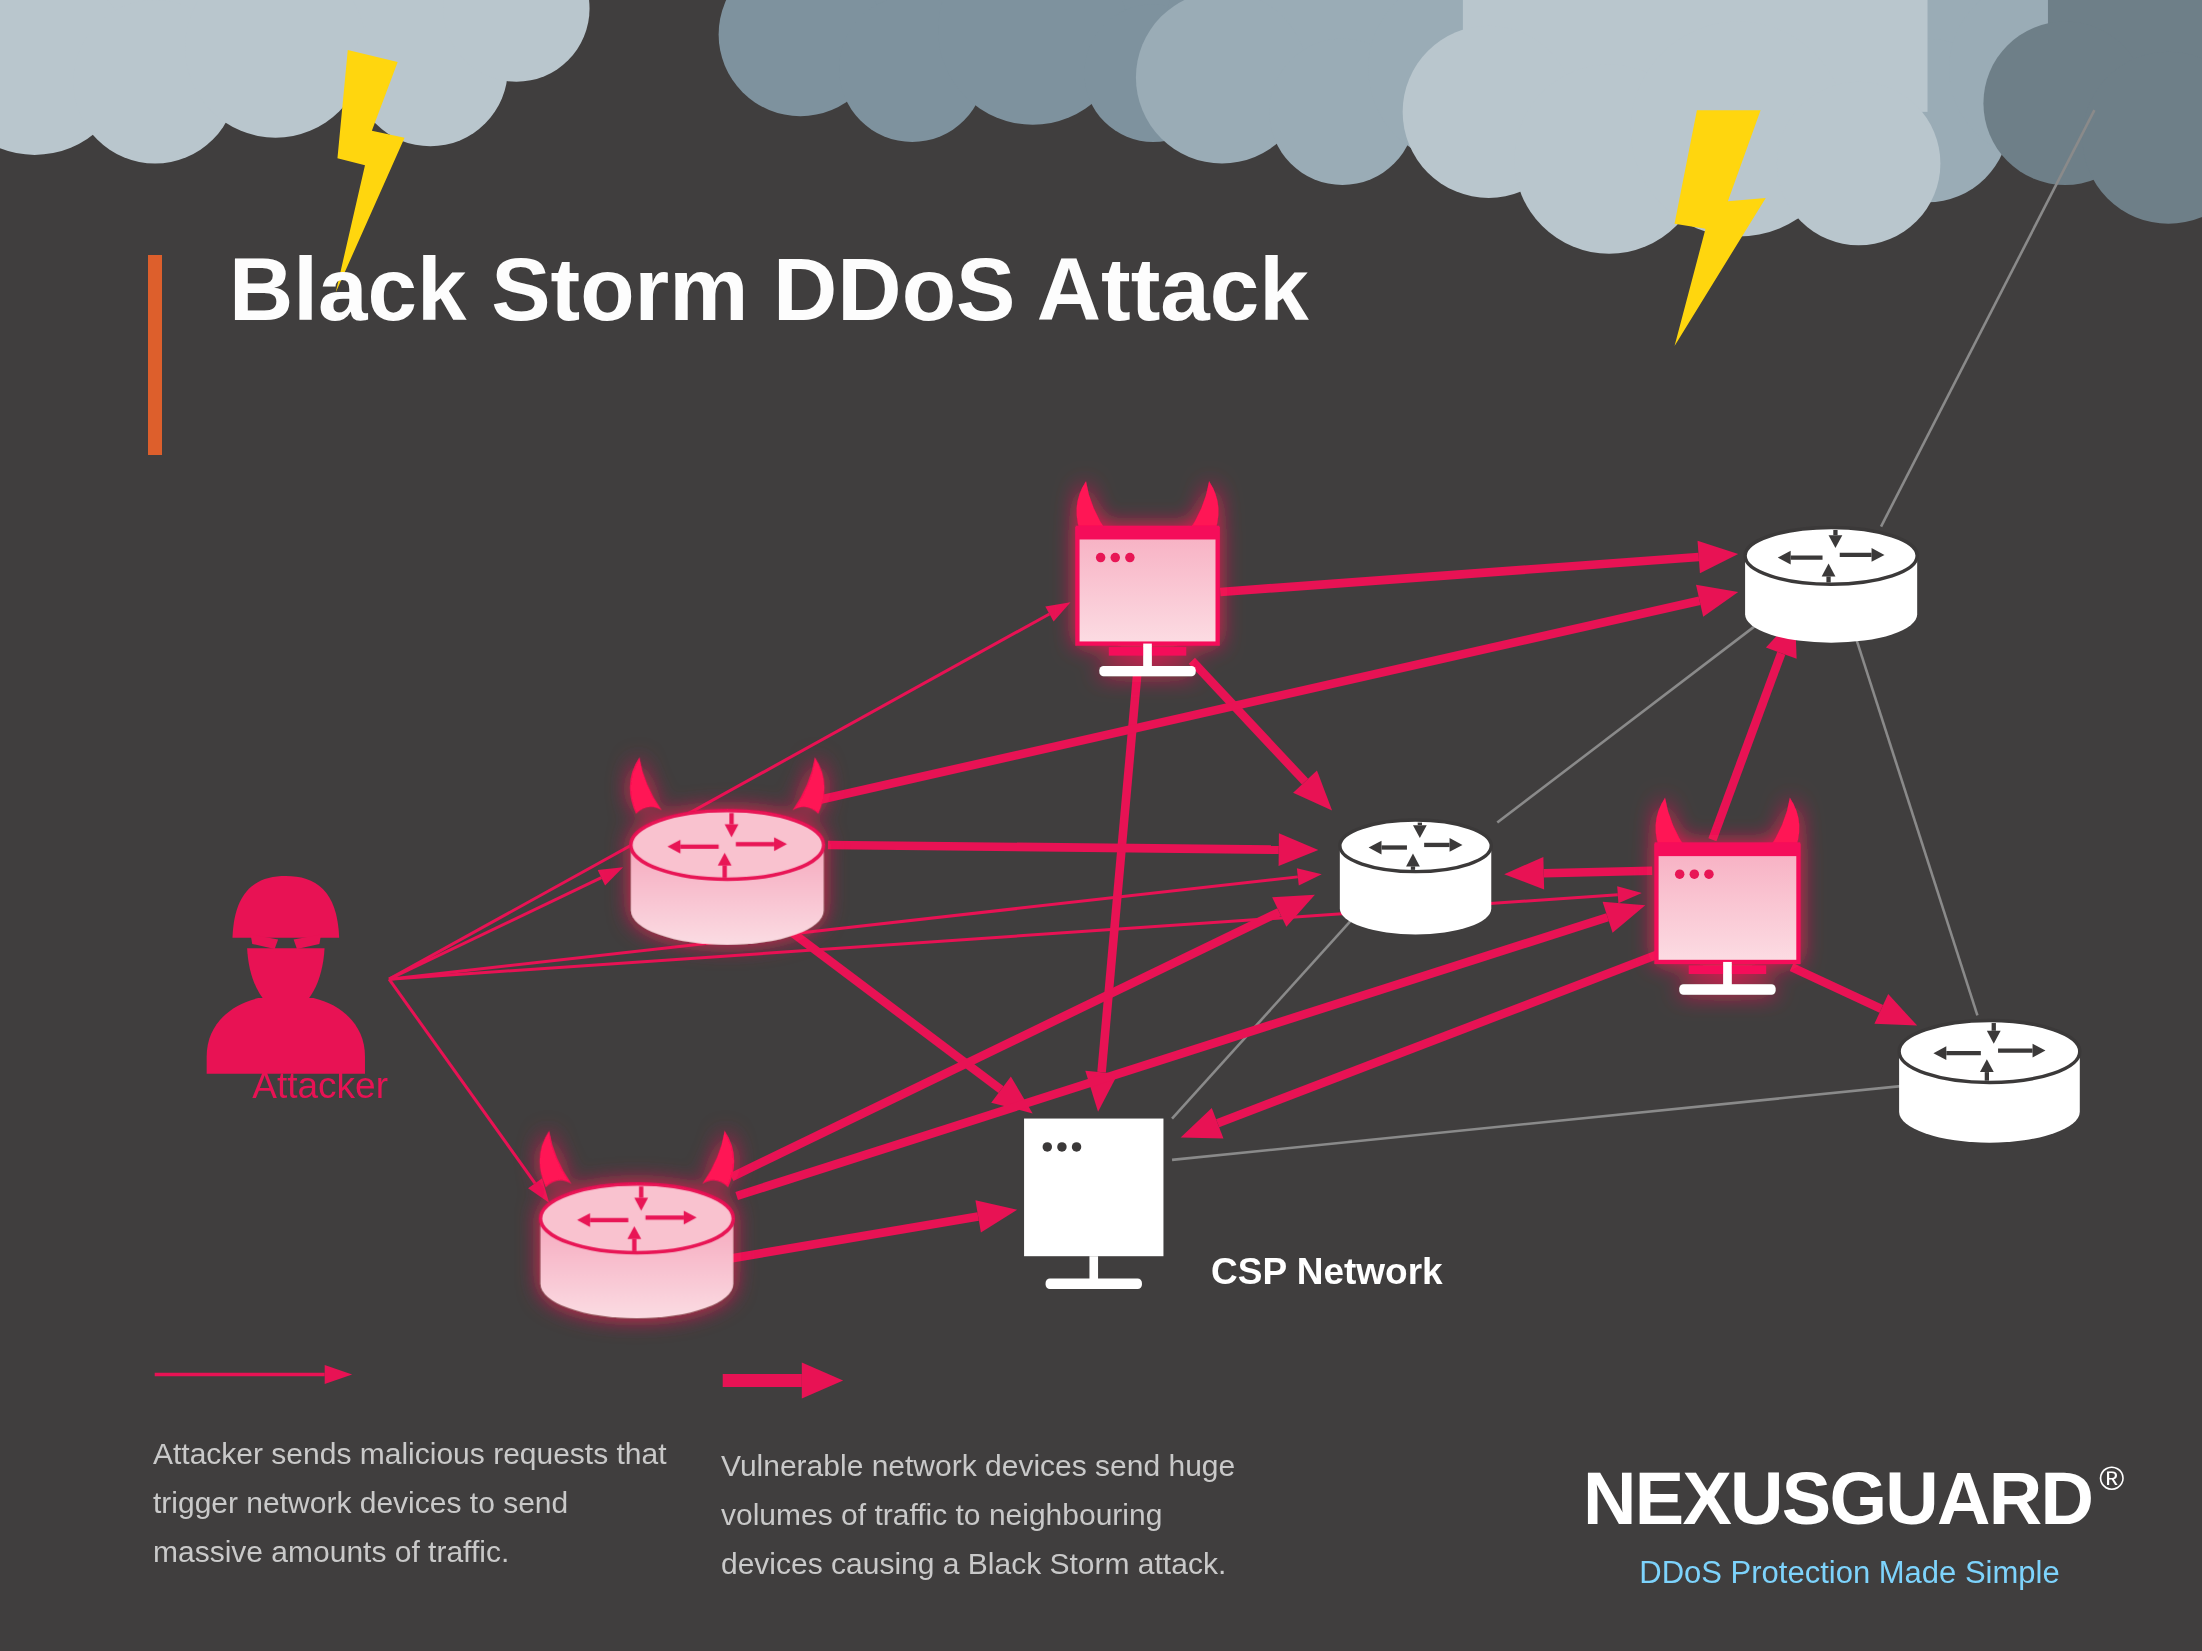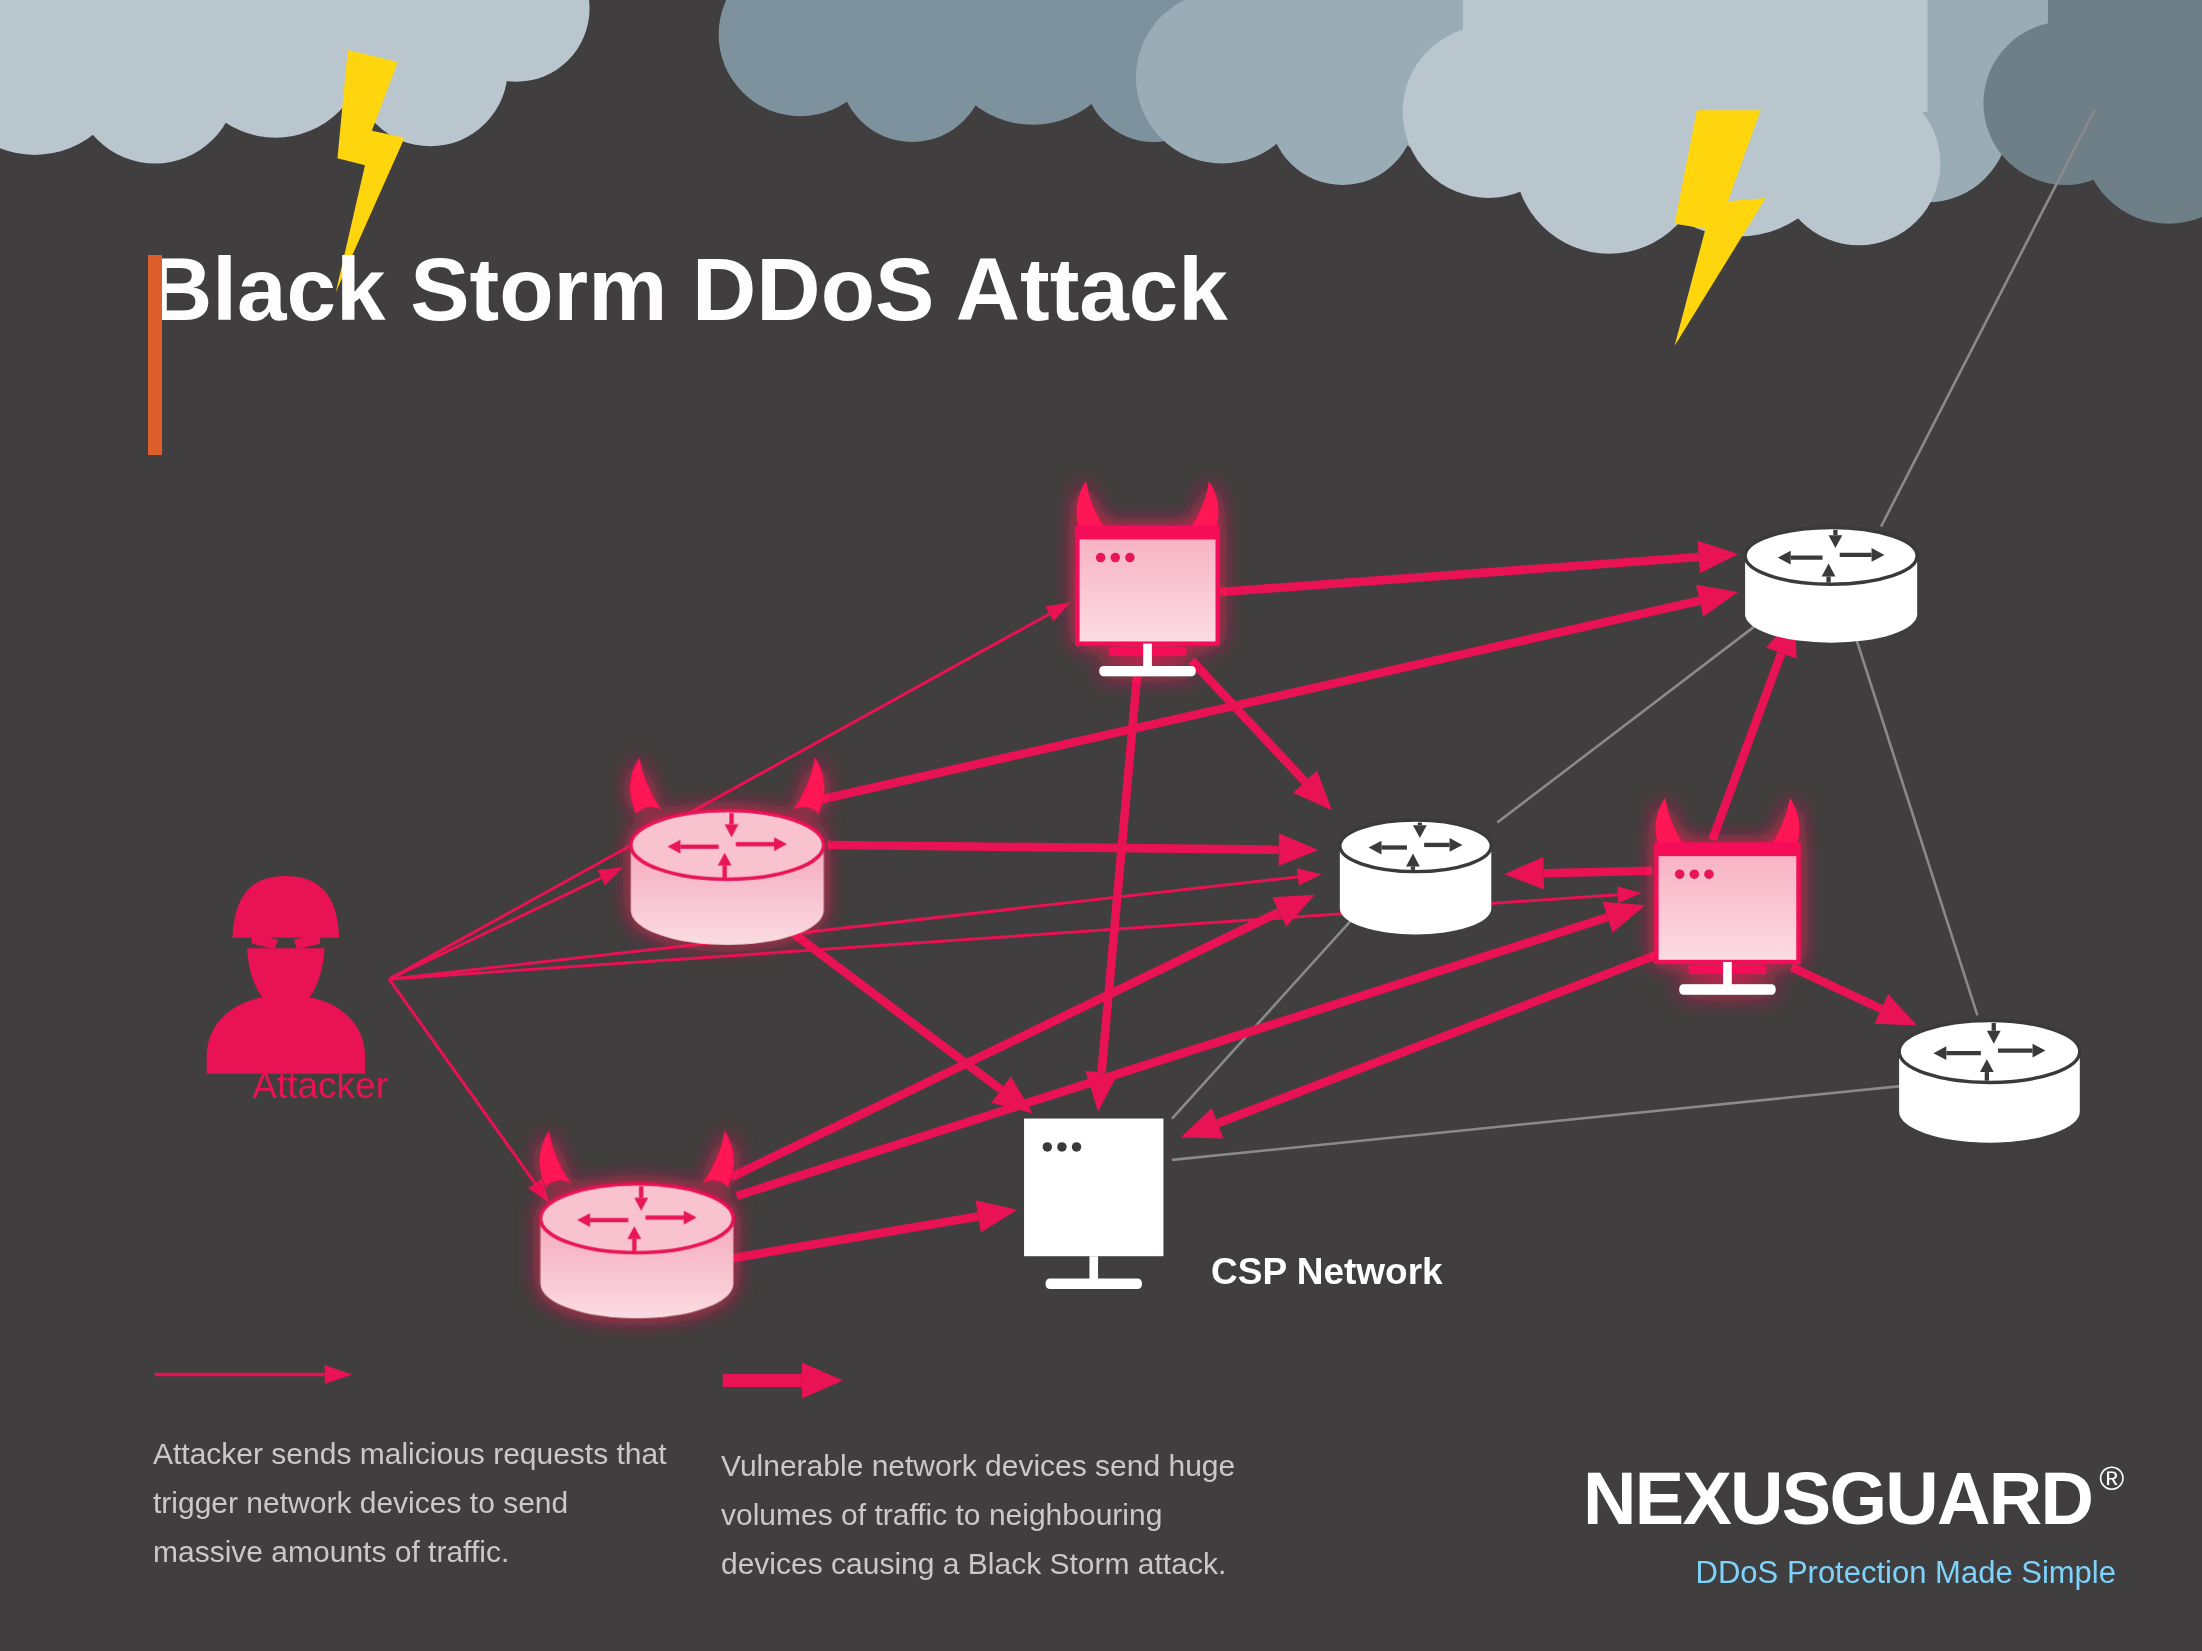--- a/index.html
+++ b/index.html
@@ -9,36 +9,36 @@
   html,body{margin:0;padding:0;}
   body{background:#2b2a2a;font-family:"Liberation Sans", sans-serif;}
   .stage{
     position:relative; width:2203px; height:1652px; overflow:hidden;
     background:var(--bg);
   }
   svg.scene{position:absolute; left:0; top:0;}
   
   .title-block{position:absolute; left:148px; top:243px; color:#fff;}
   .accent-bar{position:absolute; left:0; top:12px; width:13.8px; height:200px; background:var(--accent);}
-  .title-text{}
+  .title-text{margin-left:81px;}
   h1.page-title{margin:0; font-size:89px; line-height:1.05; font-weight:bold; color:#FDFDFD; letter-spacing:0px;}
   .page-subtitle{margin-top:22.4px; font-size:43px; font-weight:400; color:#F2F2F2;}
   
   .attacker-label{position:absolute; left:182px; top:1065px; width:206px; text-align:right;
     font-size:37px; color:var(--attack); font-weight:400;}
   .csp-label{position:absolute; left:1211px; top:1251px; font-size:37px; font-weight:bold; color:#fff;}
   
   .legend{position:absolute; top:1359px; left:0; width:2203px;}
   .legend-item{position:absolute; top:0; width:551px;}
   .legend-item.first{left:153px;}
   .legend-item.second{left:721px;}
   .legend-arrow{display:block; margin-bottom:15.5px;}
   .legend-text{display:block; font-size:30px; line-height:1.64; color:var(--legendText); font-weight:400; width:533px;margin-top:39px;}
   
-  .brand{position:absolute; left:1583px; top:1456px; width:533px; text-align:right; color:#fff;}
+  .brand{position:absolute; left:1583px; top:1456px; width:533px; text-align:center; color:#fff;}
   .brand-logo{font-size:74px; font-weight:bold; letter-spacing:-1.7px; white-space:nowrap;}
   .brand-reg{font-size:34px; font-weight:400; vertical-align:34px; margin-left:6.9px;}
   .brand-tagline{margin-top:13.8px; font-size:31px; font-weight:400; color:#7dd3fc;}
 </style>
 </head>
 <body>
 
 <div class="stage">
 
   <svg class="scene" id="scene" width="2203" height="1652" viewBox="0 0 2560 1920">

